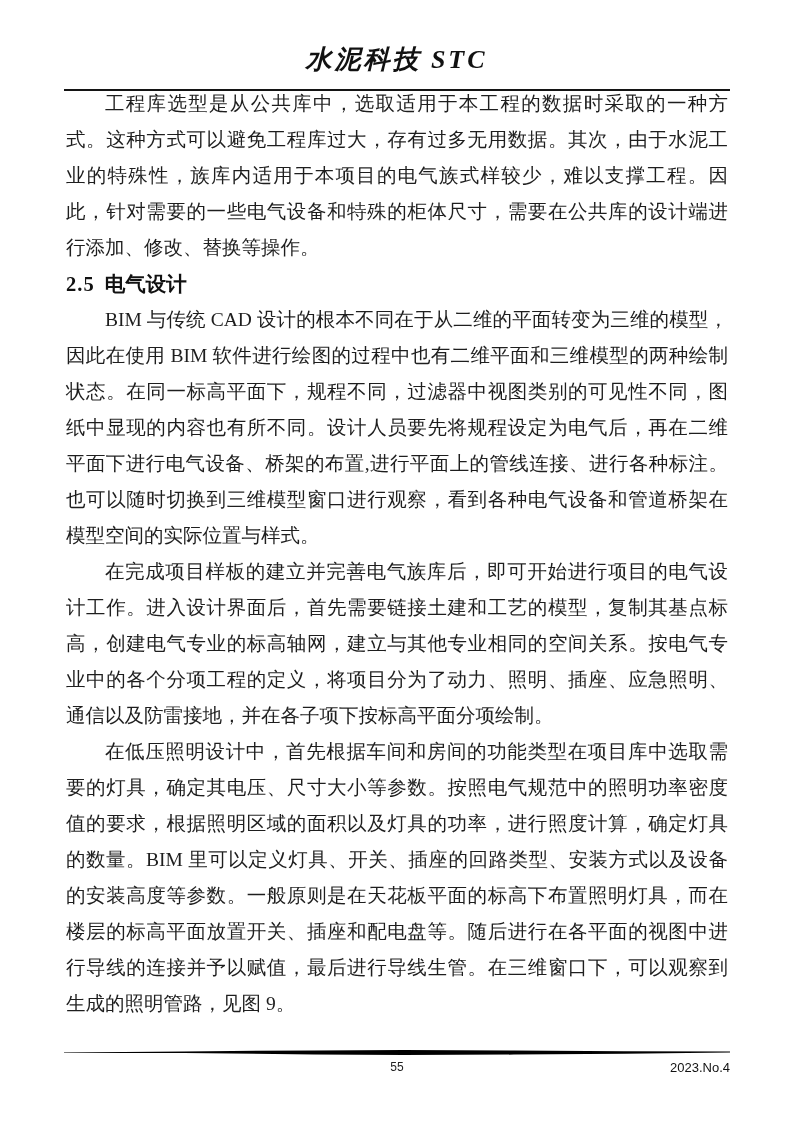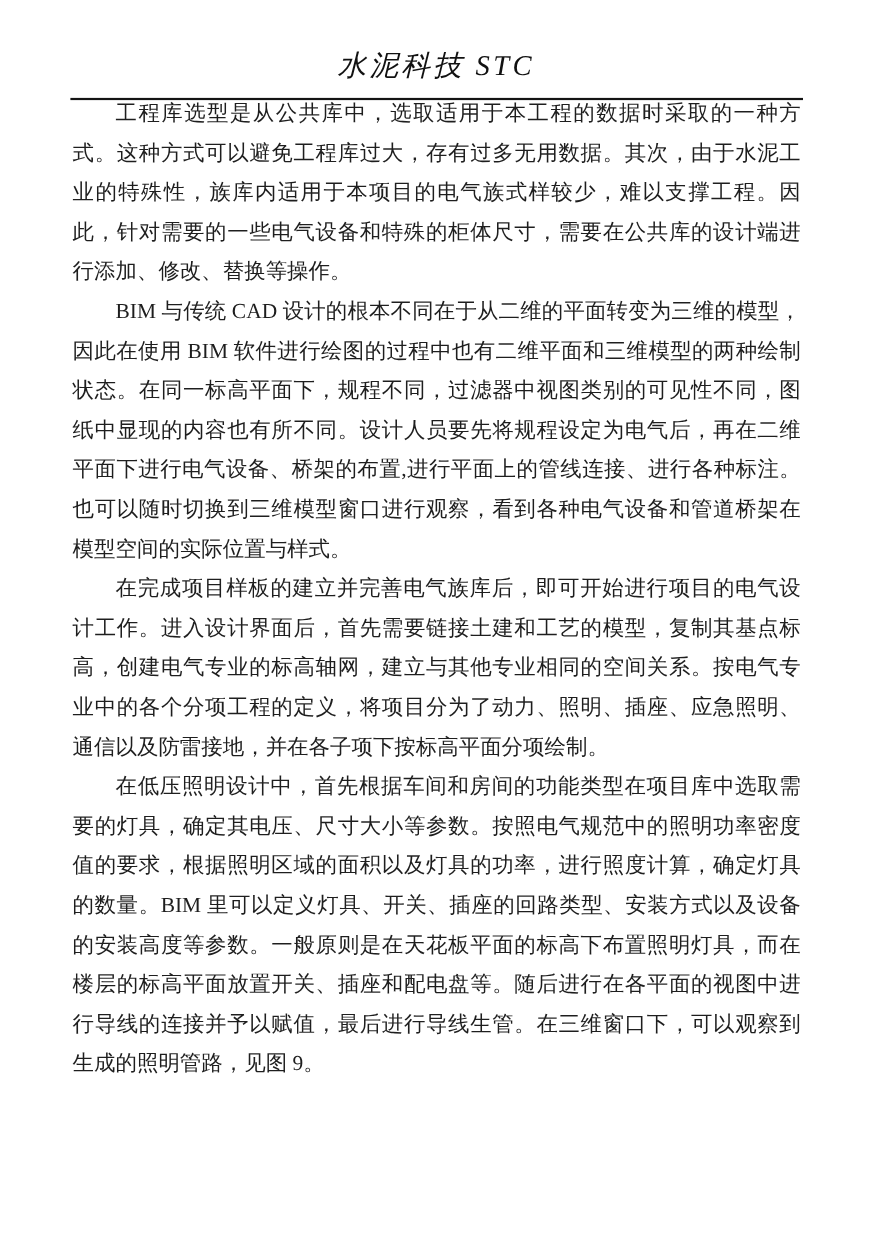--- a/index.html
+++ b/index.html
@@ -17,21 +17,21 @@
     color: #1c1c1c;
   }
   
   .journal-title {
     position: absolute;
     top: 42px;
     left: 0;
     right: 0;
     text-align: center;
     font-size: 26px;
-    font-weight: 400;
+    font-weight: 700;
     font-style: italic;
     letter-spacing: 3px;
     color: #111;
   }
   .header-rule {
     position: absolute;
     top: 89px;
     left: 64px;
     width: 666px;
     height: 2px;
@@ -104,22 +104,34 @@
 
 <div class="page">
 
   <div class="journal-title">水泥科技 STC</div>
 
   <div class="header-rule"></div>
 
   <div class="content">
     <p>工程库选型是从公共库中，选取适用于本工程的数据时采取的一种方式。这种方式可以避免工程库过大，存有过多无用数据。其次，由于水泥工业的特殊性，族库内适用于本项目的电气族式样较少，难以支撑工程。因此，针对需要的一些电气设备和特殊的柜体尺寸，需要在公共库的设计端进行添加、修改、替换等操作。</p>
 
+    <h2 class="section-heading">
+      <span class="sec-num">2.5</span><span>电气设计</span>
+    </h2>
 
     <p>BIM 与传统 CAD 设计的根本不同在于从二维的平面转变为三维的模型，因此在使用 BIM 软件进行绘图的过程中也有二维平面和三维模型的两种绘制状态。在同一标高平面下，规程不同，过滤器中视图类别的可见性不同，图纸中显现的内容也有所不同。设计人员要先将规程设定为电气后，再在二维平面下进行电气设备、桥架的布置,进行平面上的管线连接、进行各种标注。也可以随时切换到三维模型窗口进行观察，看到各种电气设备和管道桥架在模型空间的实际位置与样式。</p>
 
     <p>在完成项目样板的建立并完善电气族库后，即可开始进行项目的电气设计工作。进入设计界面后，首先需要链接土建和工艺的模型，复制其基点标高，创建电气专业的标高轴网，建立与其他专业相同的空间关系。按电气专业中的各个分项工程的定义，将项目分为了动力、照明、插座、应急照明、通信以及防雷接地，并在各子项下按标高平面分项绘制。</p>
 
     <p>在低压照明设计中，首先根据车间和房间的功能类型在项目库中选取需要的灯具，确定其电压、尺寸大小等参数。按照电气规范中的照明功率密度值的要求，根据照明区域的面积以及灯具的功率，进行照度计算，确定灯具的数量。BIM 里可以定义灯具、开关、插座的回路类型、安装方式以及设备的安装高度等参数。一般原则是在天花板平面的标高下布置照明灯具，而在楼层的标高平面放置开关、插座和配电盘等。随后进行在各平面的视图中进行导线的连接并予以赋值，最后进行导线生管。在三维窗口下，可以观察到生成的照明管路，见图 9。</p>
   </div>
 
+  <div class="footer">
+    <svg class="footer-rule-svg" viewBox="0 0 666 8" preserveAspectRatio="none" aria-hidden="true">
+      <polygon fill="#000000" points="0,3.4 120,2.4 250,1.4 340,0.9 450,1.6 560,2.2 666,2.6 666,3.6 560,4.8 450,5.6 340,6.1 250,5.4 120,4.1 0,3.9"></polygon>
+    </svg>
+    <div class="footer-row">
+      <span class="page-number">55</span>
+      <span class="issue-number">2023.No.4</span>
+    </div>
+  </div>
 
 </div>
 
 </body></html>

